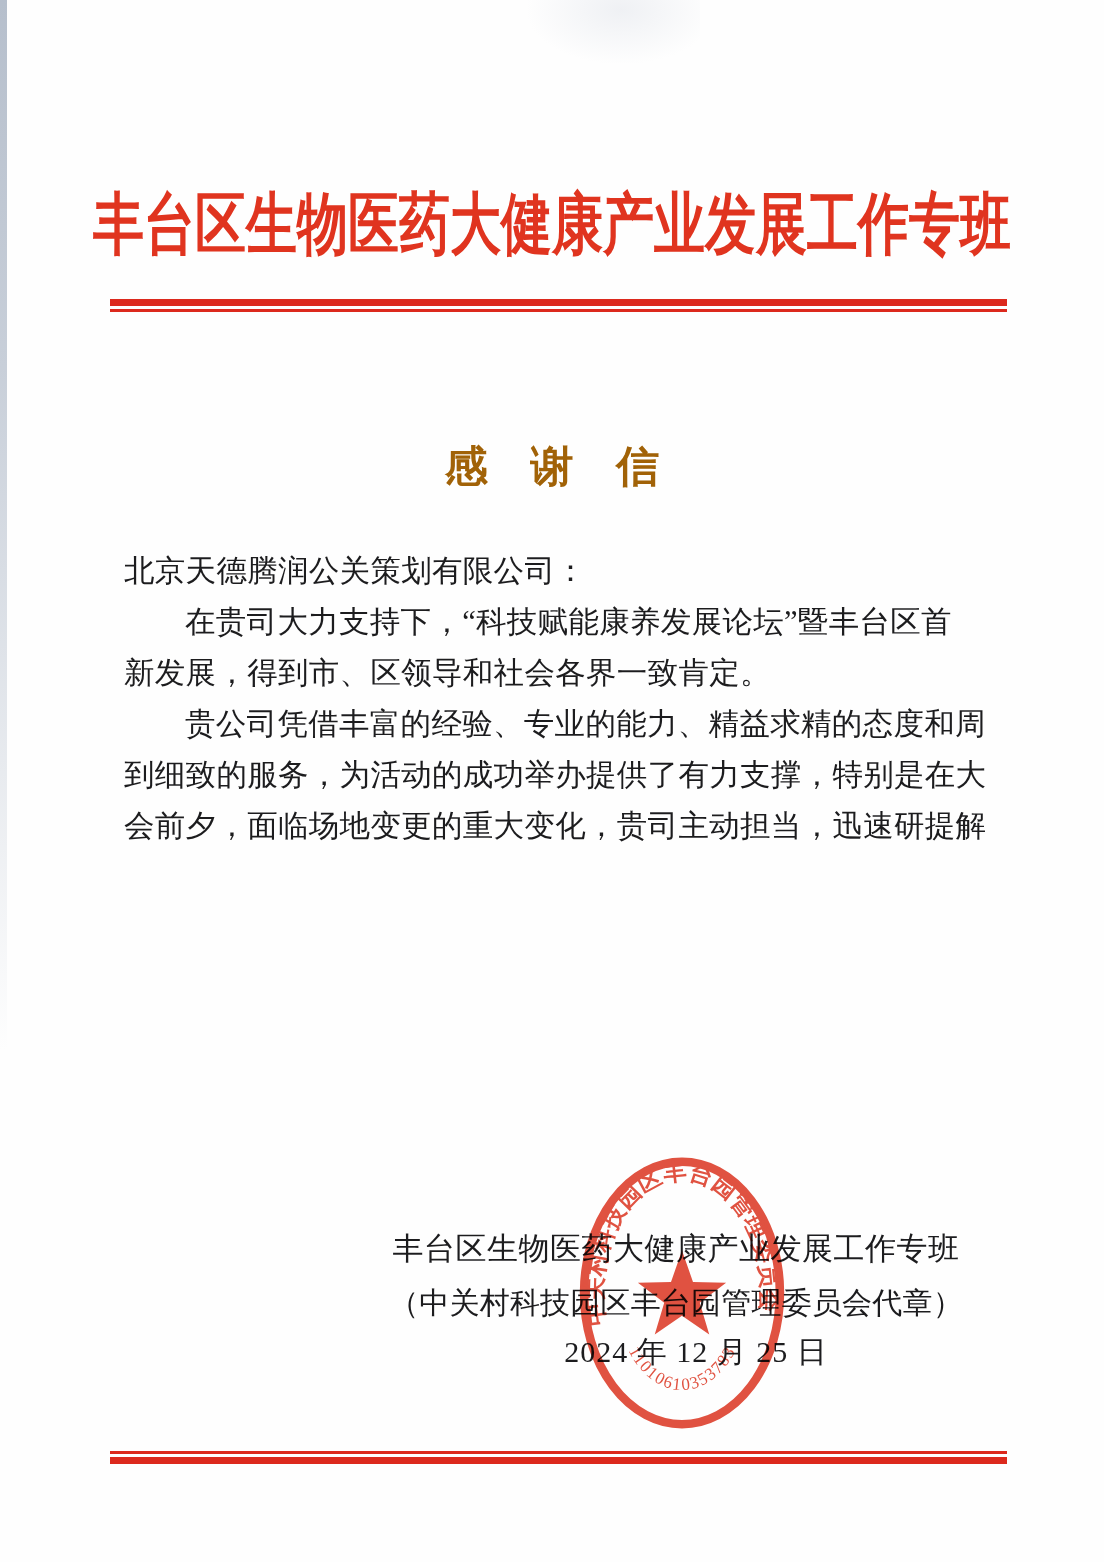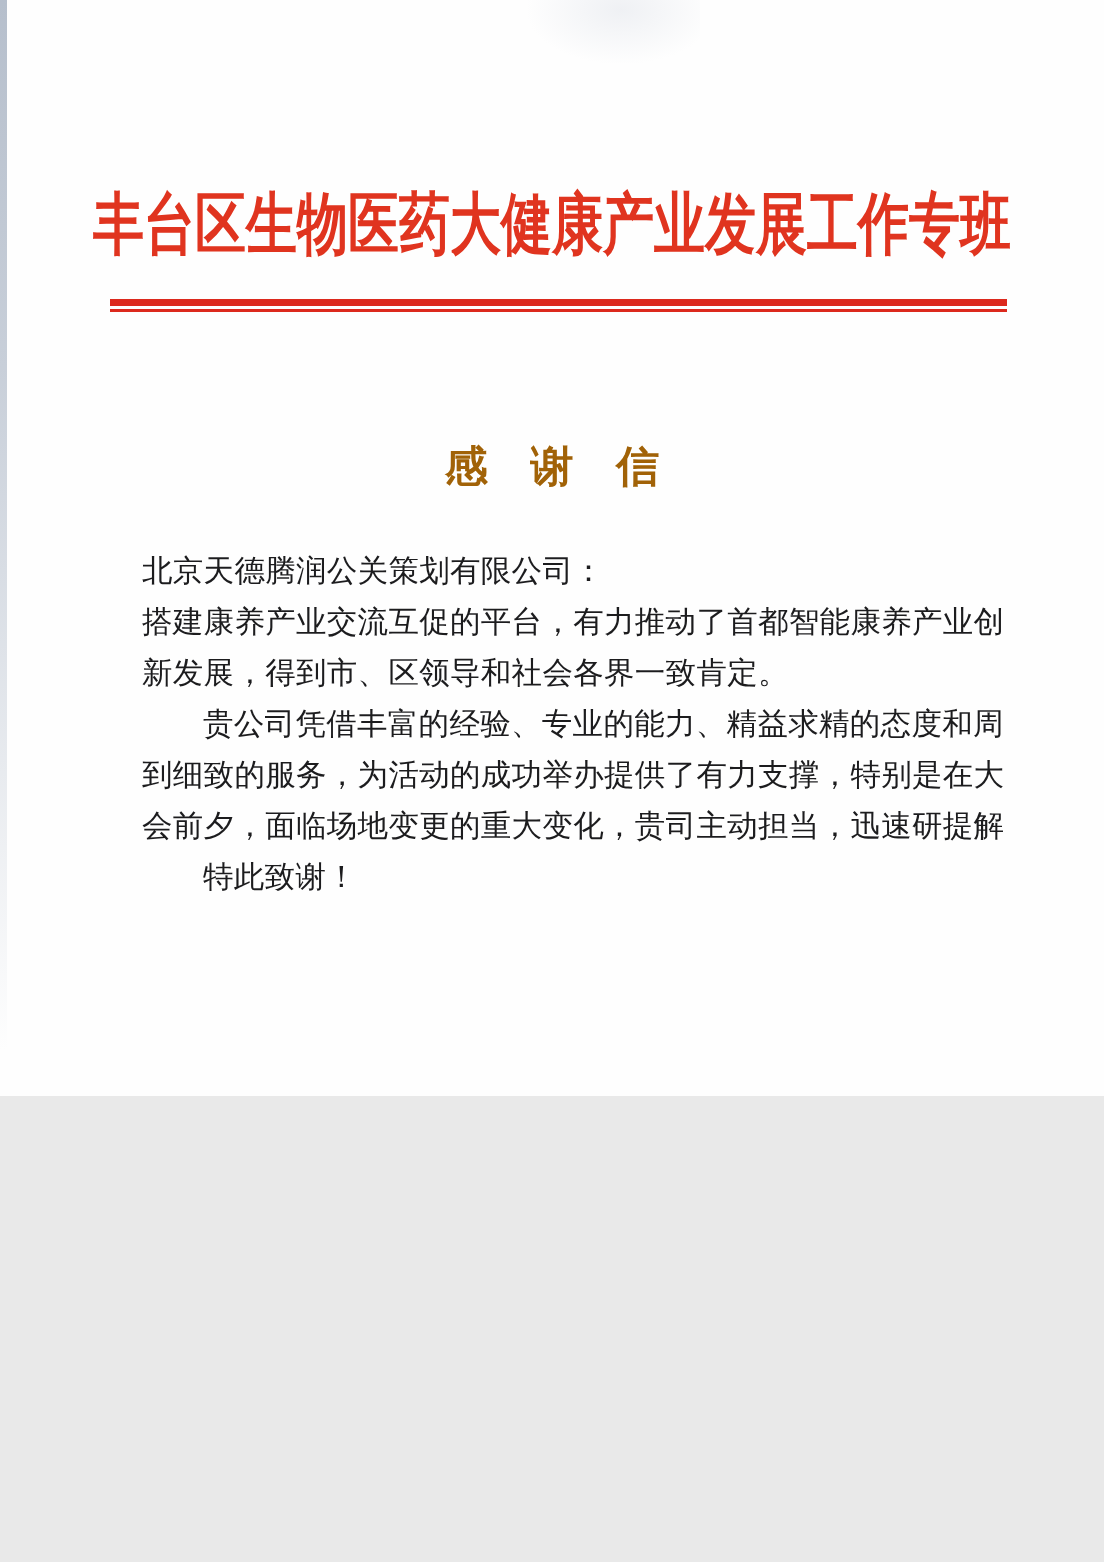--- a/index.html
+++ b/index.html
@@ -1,19 +1,19 @@
 <!DOCTYPE html>
 <html><head>
 <meta charset="utf-8">
 <style>
   html, body { margin: 0; padding: 0; background: #e9e9e9; }
   .page {
     position: relative;
     width: 1104px;
-    height: 1096px;
+    height: 1562px;
     margin: 0 auto;
     background: #fefefe;
     overflow: hidden;
     font-family: "Liberation Serif", "DejaVu Serif", serif;
     color: #1d1d1f;
   }
   
   .edge-left {
     position: absolute; left: 0; top: 0; width: 7px; height: 1050px;
     background: linear-gradient(to bottom, #b6bfcc 0%, #c8cfd9 35%, rgba(235,238,242,0) 100%);
@@ -48,21 +48,21 @@
     position: absolute; top: 438px; left: 8px; width: 1104px;
     text-align: center;
     font-size: 43px;
     font-weight: bold;
     letter-spacing: 16px;
     color: #a16207;
     white-space: nowrap;
   }
   
   .letter-body {
-    position: absolute; top: 546px; left: 142px; width: 830px;
+    position: absolute; top: 546px; left: 124px; width: 830px;
     font-size: 30.5px;
     color: #1c1c1e;
   }
   .letter-body .line {
     height: 51px;
     line-height: 51px;
     white-space: nowrap;
     letter-spacing: 0.3px;
   }
   .letter-body .line.indent { padding-left: 61px; }
@@ -95,26 +95,25 @@
   <div class="rule rule-top">
     <div class="bar-thick"></div>
     <div class="bar-gap"></div>
     <div class="bar-thin"></div>
   </div>
 
   <div class="letter-title">感 谢 信</div>
 
   <div class="letter-body">
     <div class="line">北京天德腾润公关策划有限公司：</div>
-    <div class="line">搭建康养产业交流互促的平台，有力推动了首都智能康养产业创</div>
+    <div class="line indent">在贵司大力支持下，“科技赋能康养发展论坛”暨丰台区首</div>
     <div class="line">新发展，得到市、区领导和社会各界一致肯定。</div>
     <div class="line indent">贵公司凭借丰富的经验、专业的能力、精益求精的态度和周</div>
     <div class="line">到细致的服务，为活动的成功举办提供了有力支撑，特别是在大</div>
     <div class="line">会前夕，面临场地变更的重大变化，贵司主动担当，迅速研提解</div>
-    <div class="line indent">特此致谢！</div>
   </div>
 
   <div class="sig-line sig-org">丰台区生物医药大健康产业发展工作专班</div>
   <div class="sig-line sig-note">（中关村科技园区丰台园管理委员会代章）</div>
   <div class="sig-line sig-date">2024 年 12 月 25 日</div>
 
   <svg class="seal" viewBox="0 0 210 276" xmlns="http://www.w3.org/2000/svg">
     <defs>
       <path id="ringPath" d="M 29.5 170.7 A 79 112 0 1 1 180.5 170.7" fill="none"></path>
       <path id="serialPath" d="M 50.9 193.1 A 66 96 0 0 0 159.1 193.1" fill="none"></path>

